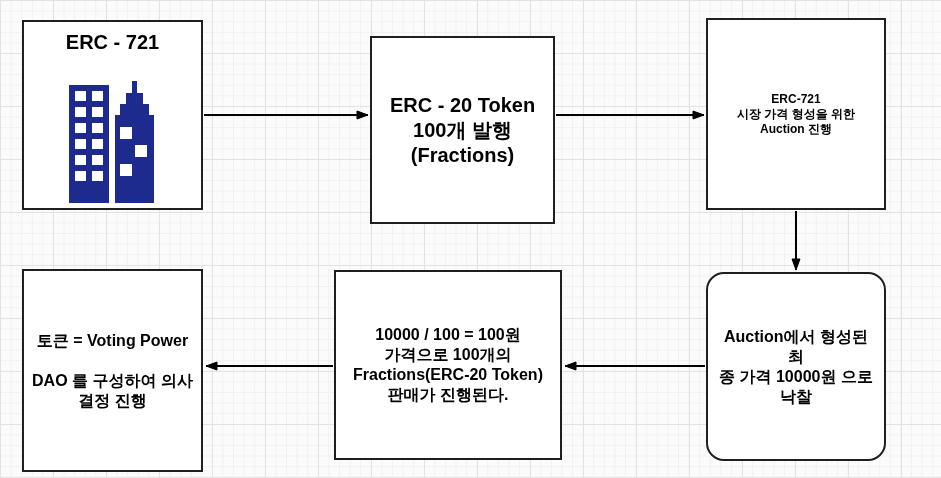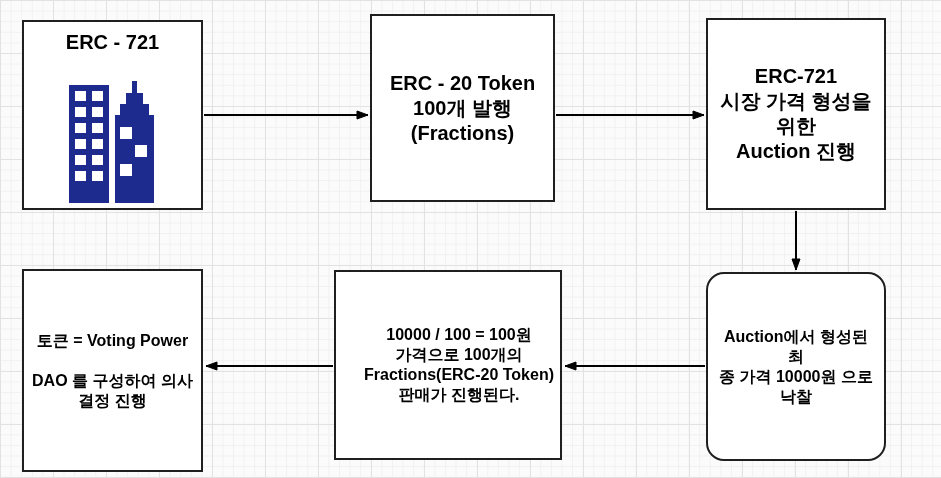--- a/index.html
+++ b/index.html
@@ -40,24 +40,24 @@
   }
 
   .node-text {
     white-space: pre-line;
     line-height: 1.25;
     padding: 2px 6px;
   }
 
   .n1 { left: 22px;  top: 20px;  width: 181px; height: 190px;
         flex-direction: column; justify-content: flex-start; }
-  .n2 { left: 370px; top: 14px;  width: 185px; height: 188px; font-size: 20px; }
-  .n3 { left: 706px; top: 18px;  width: 180px; height: 192px; font-size: 20px; }
+  .n2 { left: 370px; top: 36px;  width: 185px; height: 188px; font-size: 20px; }
+  .n3 { left: 706px; top: 18px;  width: 180px; height: 192px; font-size: 12px; }
   .n4 { left: 706px; top: 272px; width: 180px; height: 189px; font-size: 16px; border-radius: 18px; }
-  .n5 { left: 334px; top: 270px; width: 228px; height: 190px; font-size: 16px; justify-content: flex-end; }
+  .n5 { left: 334px; top: 270px; width: 228px; height: 190px; font-size: 16px; }
   .n6 { left: 22px;  top: 269px; width: 181px; height: 203px; font-size: 16px; }
 
   .node-title {
     font-size: 20px;
     font-weight: bold;
     margin-top: 9px;
   }
 
   .buildings-svg {
     margin-top: 9px;

